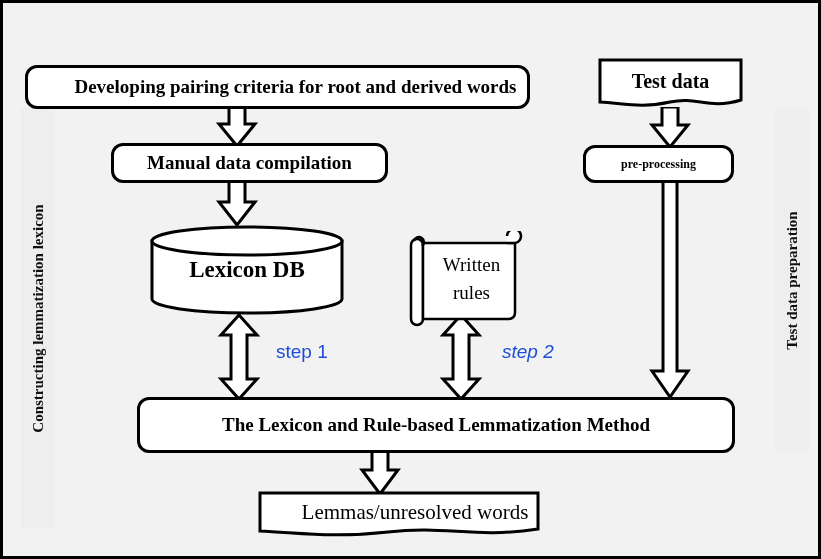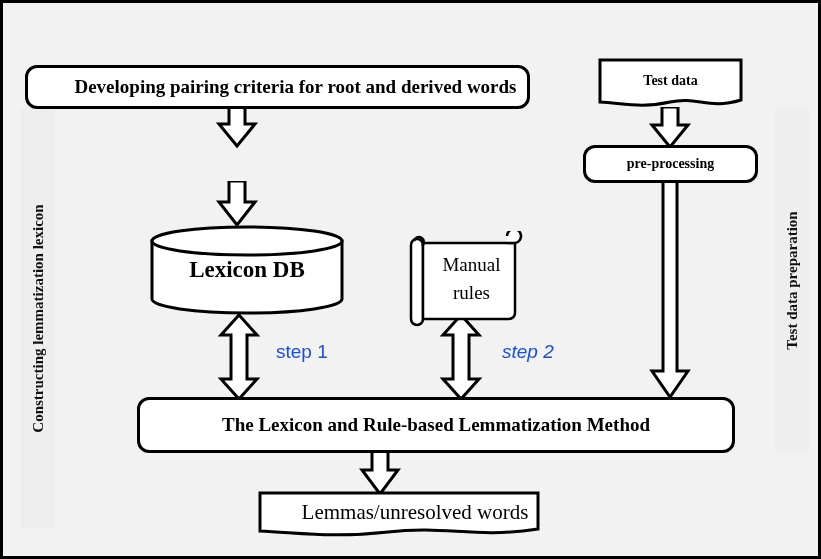--- a/index.html
+++ b/index.html
@@ -160,51 +160,54 @@
   <div class="arrow" style="left:355px; top:437px; width:44px; height:56px;">
     <svg viewBox="0 0 44 56" xmlns="http://www.w3.org/2000/svg">
       <polygon points="14,0 30,0 30,30 40,30 22,54 4,30 14,30" fill="#ffffff" stroke="#000000" stroke-width="3" stroke-linejoin="miter"></polygon>
     </svg>
   </div>
 
   <div class="node rounded-box" style="left:22px; top:62px; width:505px; height:44px; font-size:19px;padding-left:36px;">
     <span>Developing pairing criteria for root and derived words</span>
   </div>
 
+  <div class="node rounded-box" style="left:108px; top:140px; width:277px; height:40px; font-size:19px;">
+    <span>Manual data compilation</span>
+  </div>
 
   <div class="node cyl" style="left:146px; top:222px; width:196px; height:90px;">
     <svg viewBox="0 0 196 90" preserveAspectRatio="none" xmlns="http://www.w3.org/2000/svg">
       <path d="M3,16 L3,74 A95,14 0 0 0 193,74 L193,16 Z" fill="#ffffff" stroke="#000000" stroke-width="3"></path>
       <ellipse cx="98" cy="16" rx="95" ry="14" fill="#ffffff" stroke="#000000" stroke-width="3"></ellipse>
     </svg>
     <span class="cyl-label" style="">Lexicon DB</span>
   </div>
 
   <div class="node scroll" style="left:400px; top:228px; width:125px; height:96px;">
     <svg viewBox="0 0 125 96" preserveAspectRatio="none" xmlns="http://www.w3.org/2000/svg">
 
       <path d="M8,14 L8,88 A6,6 0 0 0 20,88 L20,14 A6,6 0 0 0 8,14 Z" fill="#ffffff" stroke="#000000" stroke-width="2.5"></path>
 
       <path d="M20,12 L112,12 L112,82 A6,6 0 0 1 106,88 L20,88 Z" fill="#ffffff" stroke="#000000" stroke-width="2.5"></path>
 
       <path d="M104,5 A7,7 0 1 1 112,12 L104,12" fill="#ffffff" stroke="#000000" stroke-width="2.5"></path>
 
       <path d="M11,10 A5,5 0 1 1 19,15" fill="none" stroke="#000000" stroke-width="2.5"></path>
     </svg>
-    <span class="scroll-label"><span>Manual</span><br><span>rules</span></span>
-  </div>
-
-  <div class="node doc-shape" style="left:595px; top:55px; width:145px; height:52px; font-size:14px; font-weight:bold;">
+    <span class="scroll-label"><span>Written</span><br><span>rules</span></span>
+  </div>
+
+  <div class="node doc-shape" style="left:595px; top:55px; width:145px; height:52px; font-size:20px; font-weight:bold;">
     <svg viewBox="0 0 145 52" preserveAspectRatio="none" xmlns="http://www.w3.org/2000/svg">
       <path d="M2,2 L143,2 L143,42 C110,52 100,38 72,44 C44,50 30,46 2,44 Z" fill="#ffffff" stroke="#000000" stroke-width="3" stroke-linejoin="miter"></path>
     </svg>
     <span class="doc-label" style="margin-bottom:6px;">Test data</span>
   </div>
 
-  <div class="node rounded-box" style="left:580px; top:142px; width:175px; height:38px; font-size:14px;">
+  <div class="node rounded-box" style="left:580px; top:142px; width:151px; height:38px; font-size:12px;">
     <span>pre-processing</span>
   </div>
 
   <div class="node rounded-box" style="left:134px; top:394px; width:598px; height:56px; font-size:19px;">
     <span>The Lexicon and Rule-based Lemmatization Method</span>
   </div>
 
   <div class="node doc-shape" style="left:255px; top:488px; width:282px; height:48px; font-size:21px;">
     <svg viewBox="0 0 282 48" preserveAspectRatio="none" xmlns="http://www.w3.org/2000/svg">
       <path d="M2,2 L280,2 L280,38 C215,48 190,34 130,41 C75,47 45,42 2,40 Z" fill="#ffffff" stroke="#000000" stroke-width="3" stroke-linejoin="miter"></path>

